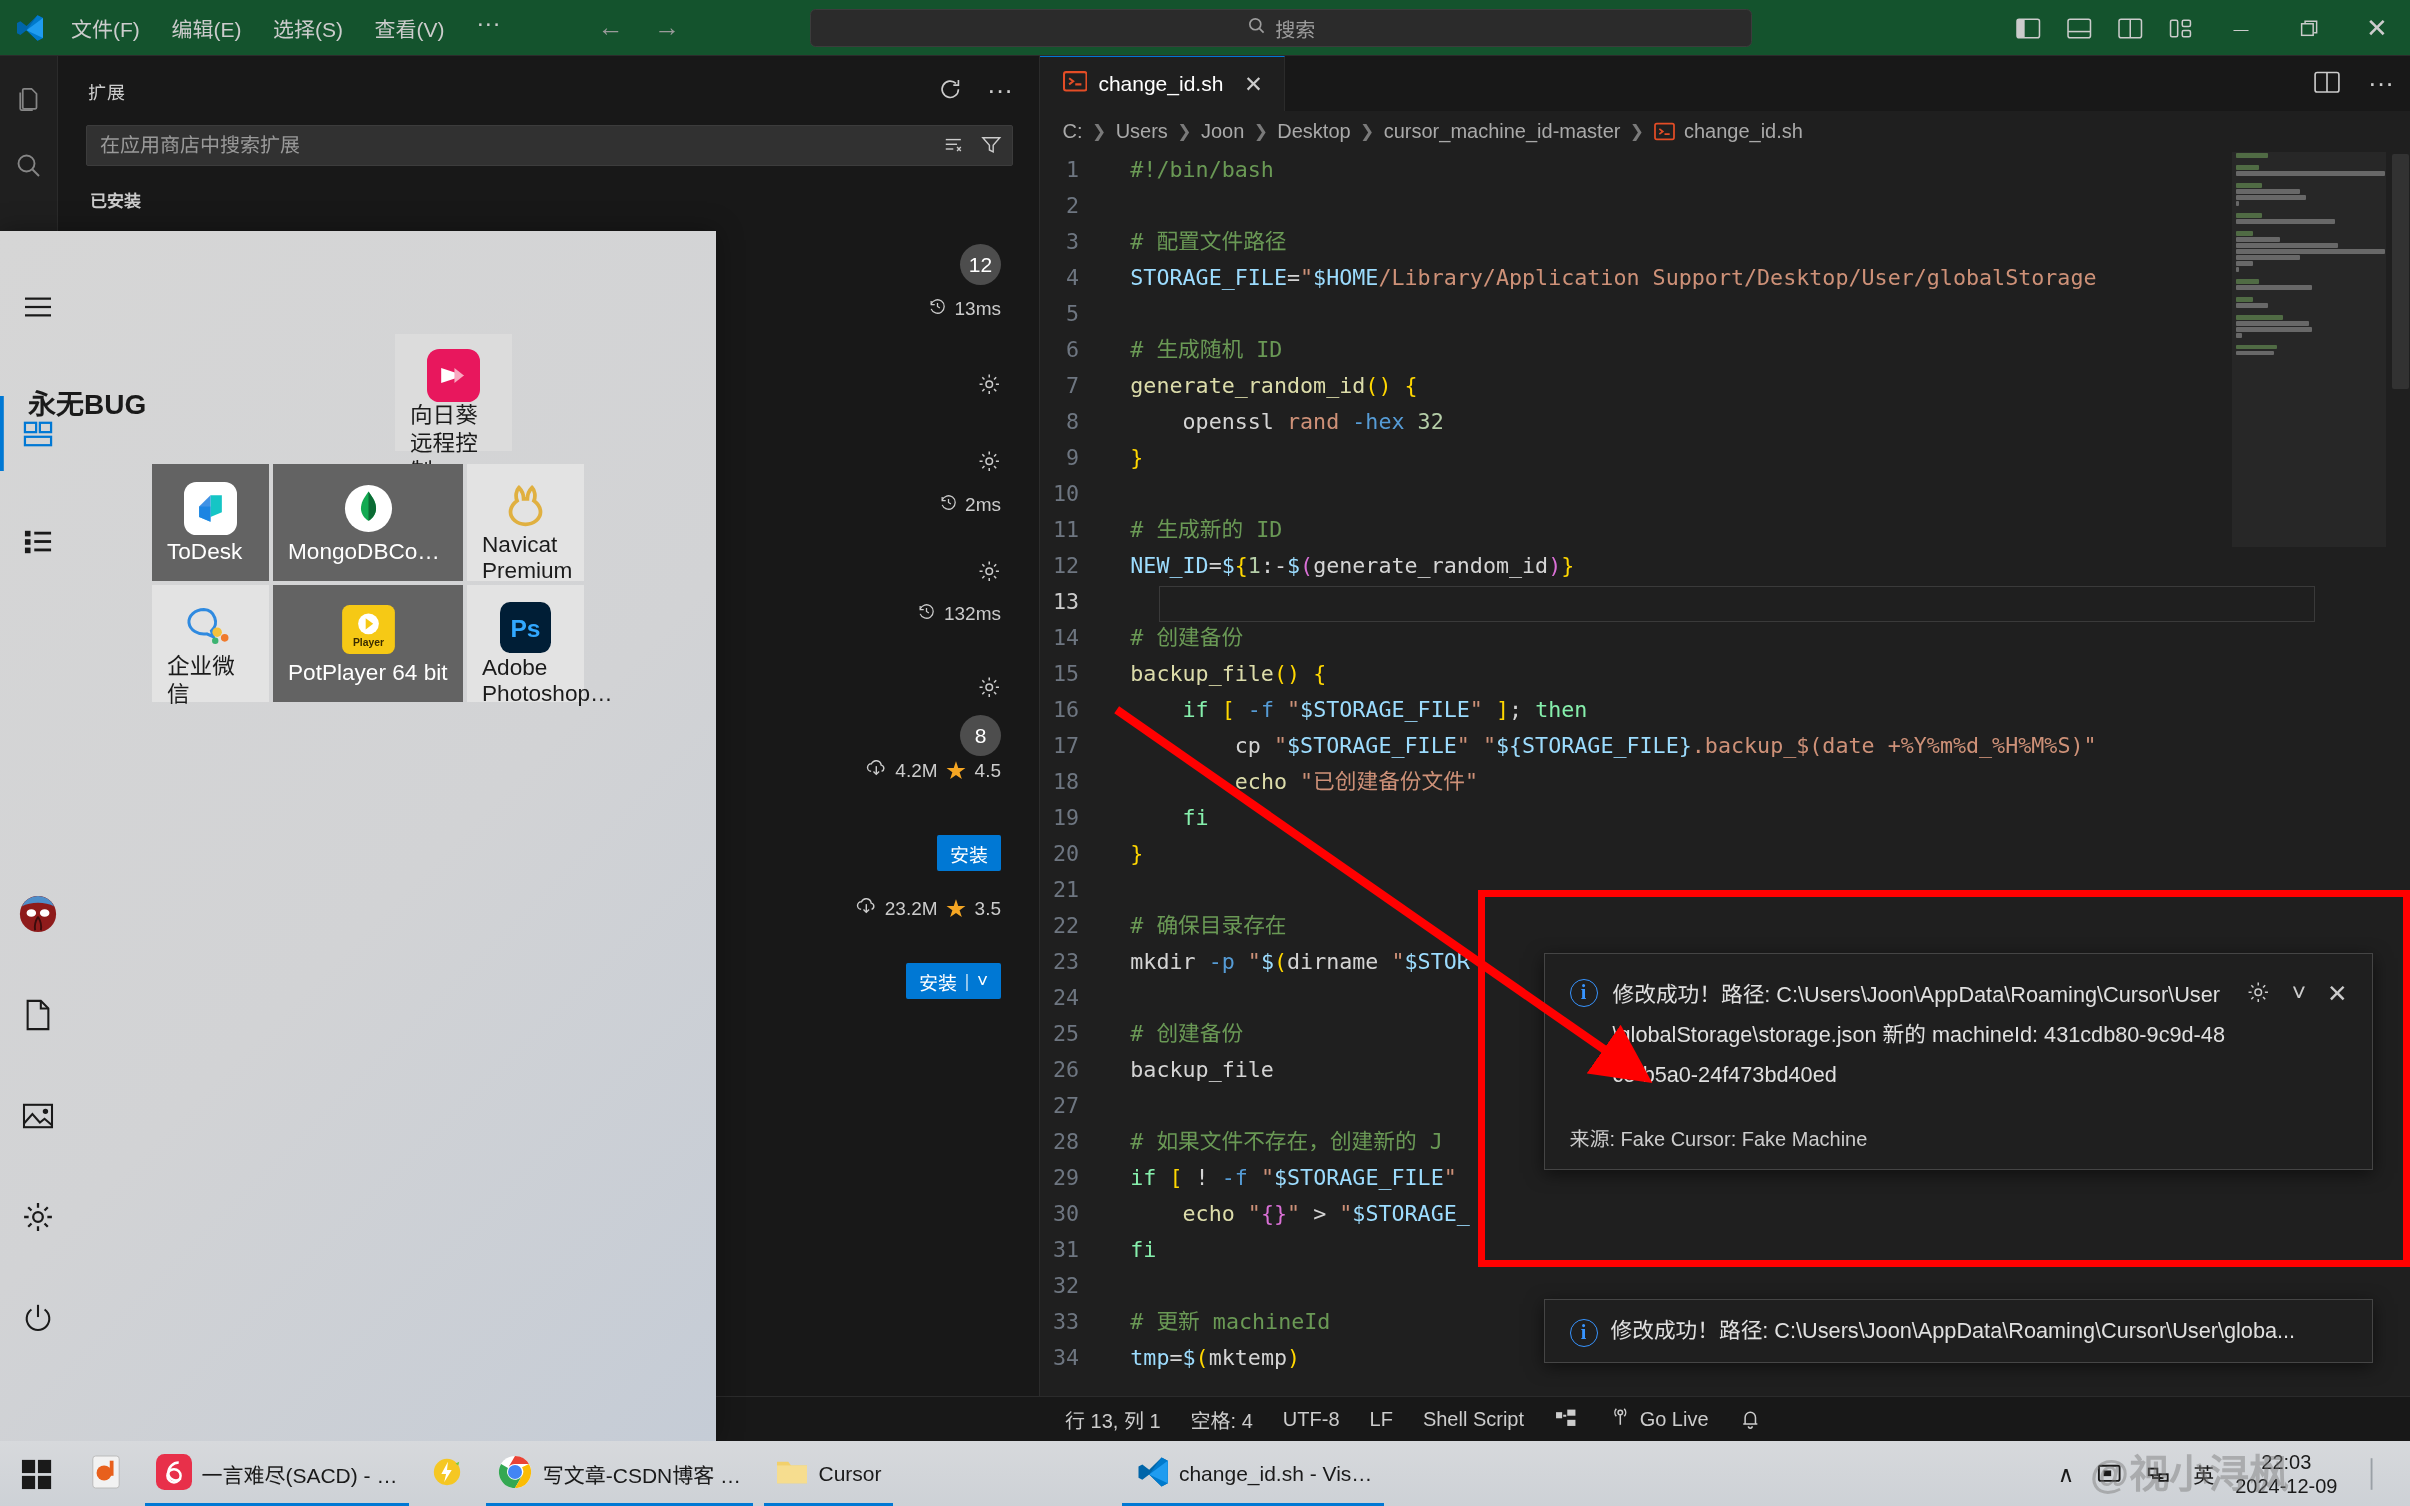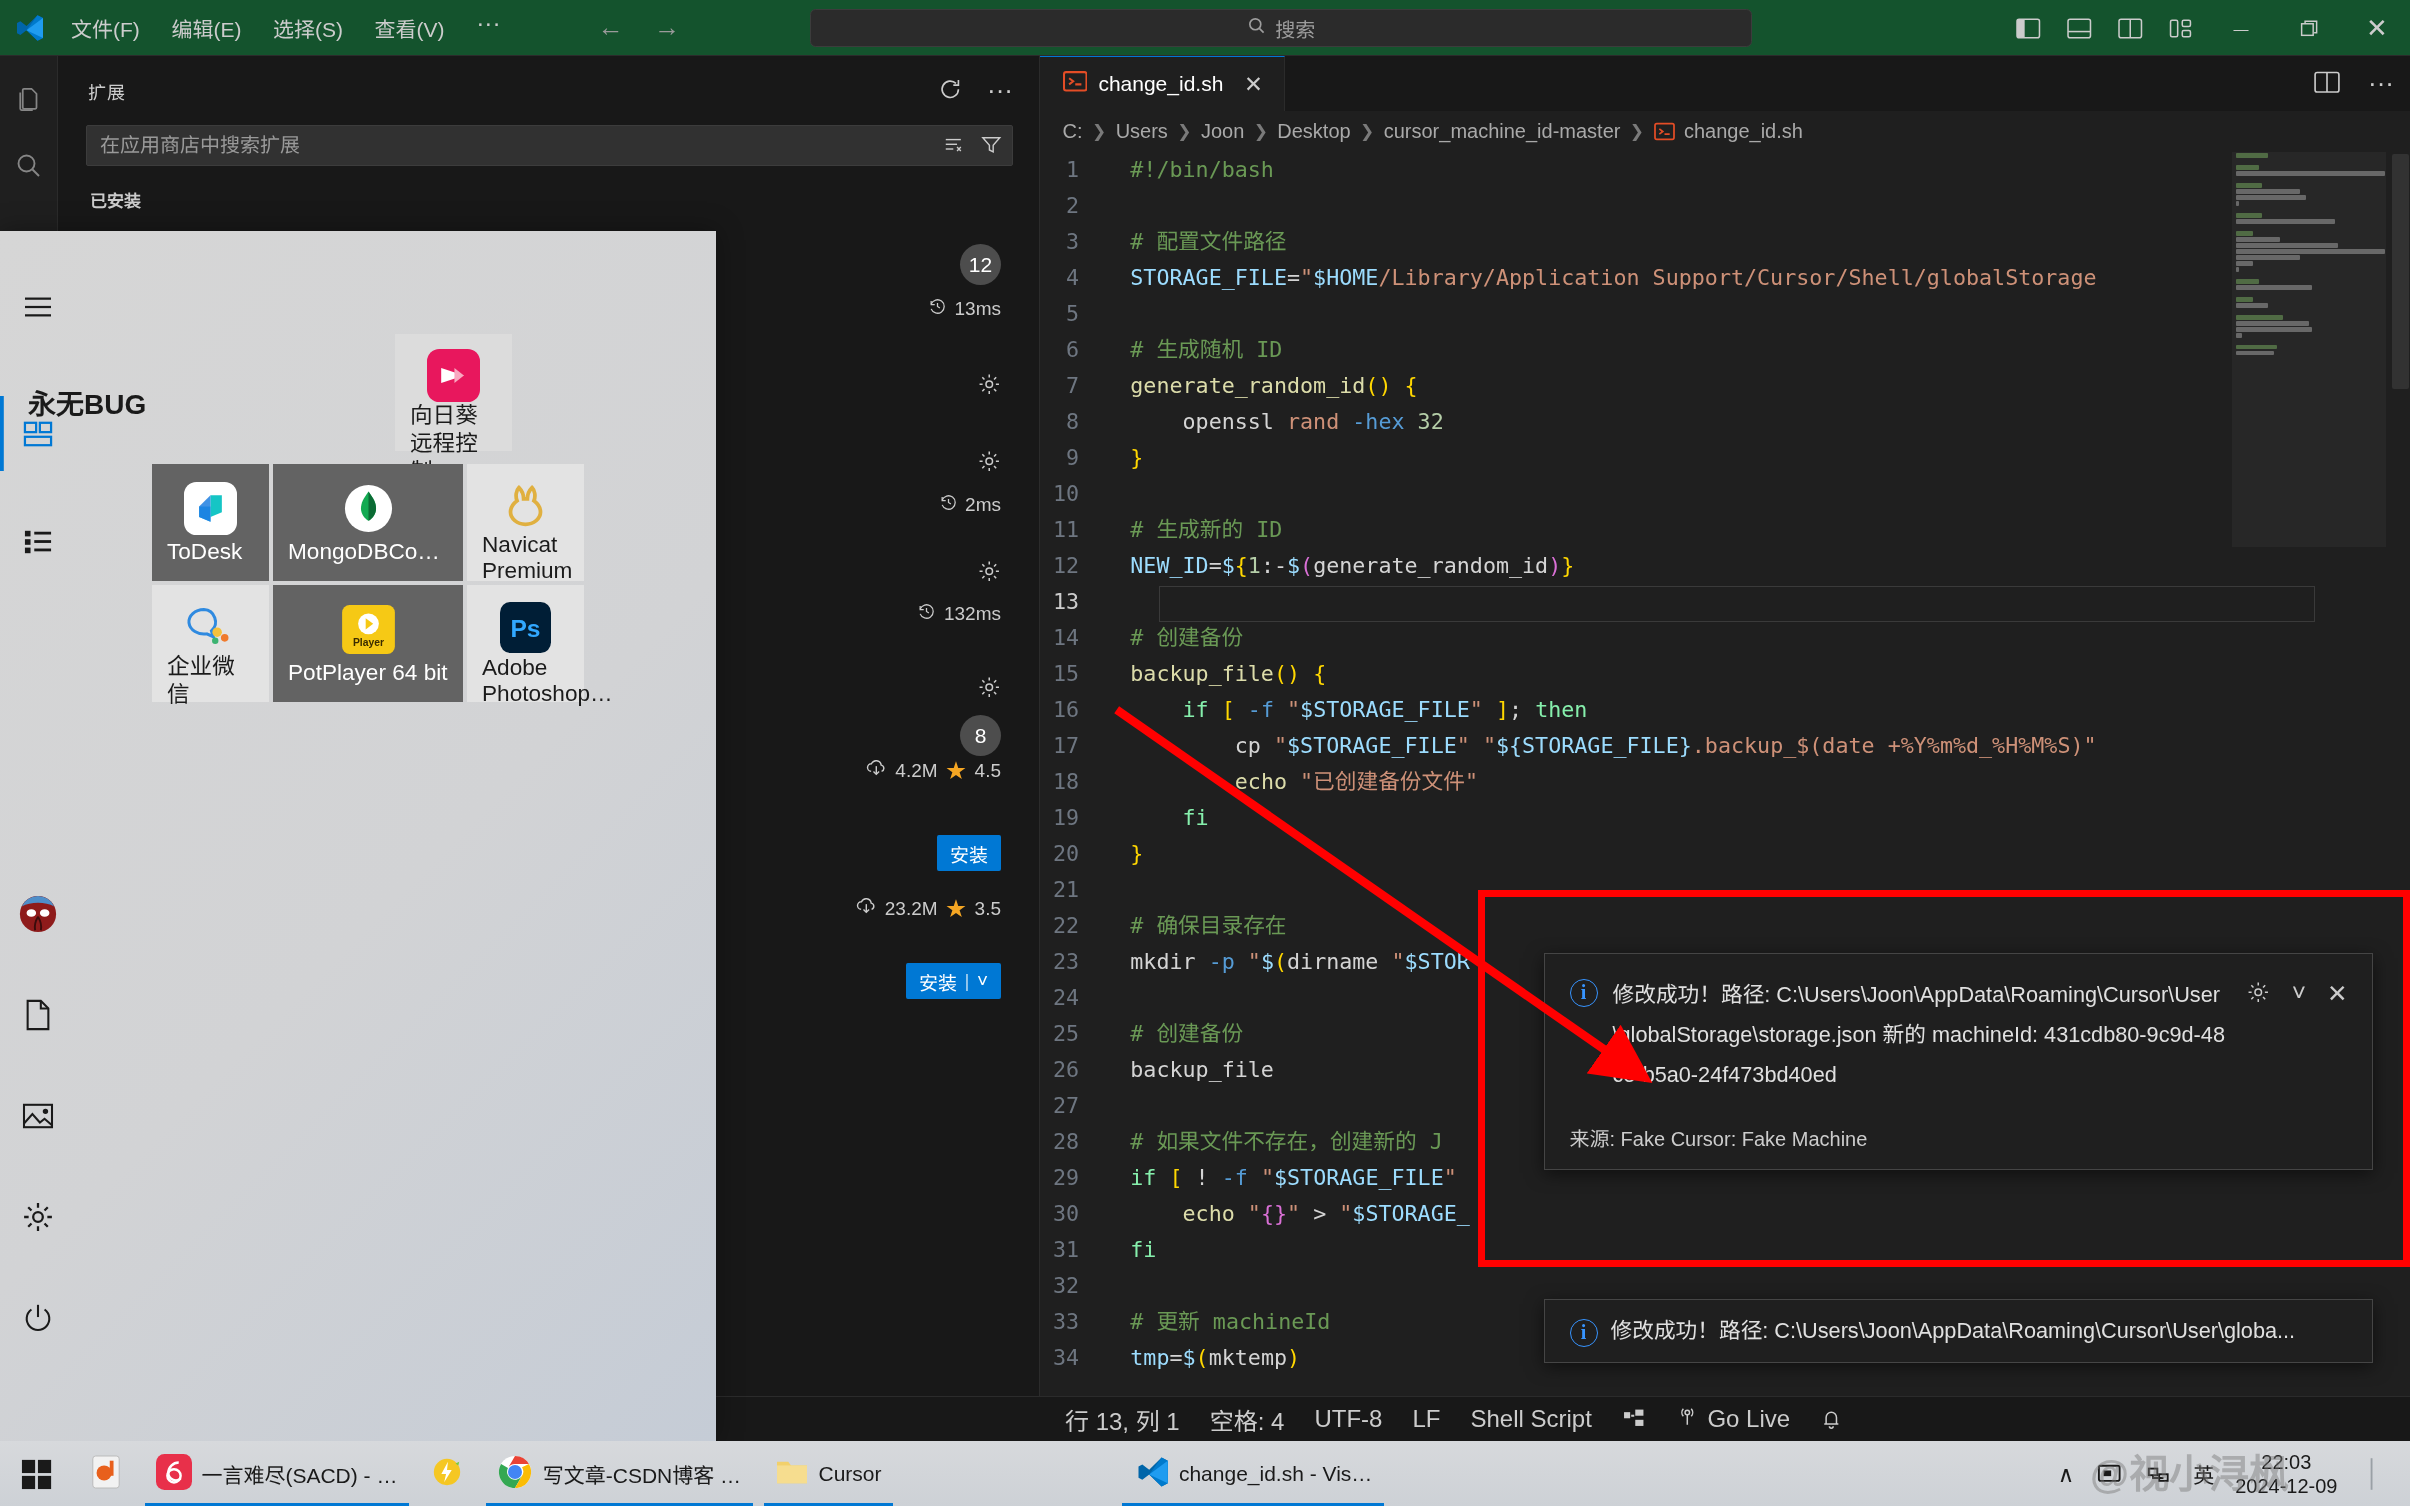--- a/index.html
+++ b/index.html
@@ -156,21 +156,21 @@
 
   .red-highlight {
     position: absolute; left: 1478px; top: 890px; width: 932px; height: 377px;
     border: 7.5px solid #ff0000; pointer-events: none;
   }
   .red-arrow { position: absolute; left: 1111px; top: 706px; width: 584px; height: 405px; pointer-events: none; }
 
   
   .statusbar {
     position: absolute; left: 0; right: 0; bottom: 0; height: 45px;
-    background: #181818; display: flex; align-items: center; color: #cccccc; font-size: 24px;
+    background: #181818; display: flex; align-items: center; color: #cccccc; font-size: 20px;
     border-top: 0.9px solid #2b2b2b;
   }
   .sb-left { display: flex; align-items: center; }
   .sb-item { padding: 0 15px; display: flex; align-items: center; gap: 8.5px; white-space: nowrap; }
 
   
   .startmenu {
     position: absolute; left: 0; top: 231px; width: 716px; height: 1210px;
     background: linear-gradient(135deg, #d6d6d6 0%, #d2d3d5 55%, #c5ccd6 100%);
     box-shadow: 0 0 24.5px rgba(0,0,0,.35);
@@ -504,21 +504,21 @@
             </svg>
       </span>
       <span>change_id.sh</span>
     </div>
 
     <div class="code-wrap">
       <div class="code" id="code-lines">
             <div class="cline"><div class="lnum">1</div><div class="ctext"><span class="c-comment">#!/bin/bash</span></div></div>
             <div class="cline"><div class="lnum">2</div><div class="ctext">&nbsp;</div></div>
             <div class="cline"><div class="lnum">3</div><div class="ctext"><span class="c-comment"># 配置文件路径</span></div></div>
-            <div class="cline"><div class="lnum">4</div><div class="ctext"><span class="c-var">STORAGE_FILE</span><span class="c-op">=</span><span class="c-str">"</span><span class="c-var">$HOME</span><span class="c-str">/Library/Application Support/Cursor/Shell/globalStorage</span></div></div>
+            <div class="cline"><div class="lnum">4</div><div class="ctext"><span class="c-var">STORAGE_FILE</span><span class="c-op">=</span><span class="c-str">"</span><span class="c-var">$HOME</span><span class="c-str">/Library/Application Support/Desktop/User/globalStorage</span></div></div>
             <div class="cline"><div class="lnum">5</div><div class="ctext">&nbsp;</div></div>
             <div class="cline"><div class="lnum">6</div><div class="ctext"><span class="c-comment"># 生成随机 ID</span></div></div>
             <div class="cline"><div class="lnum">7</div><div class="ctext"><span class="c-fn">generate_random_id</span><span class="c-brace-y">()</span> <span class="c-brace-y">{</span></div></div>
             <div class="cline"><div class="lnum">8</div><div class="ctext">    <span class="c-op">openssl</span> <span class="c-str">rand</span> <span class="c-kw2">-hex</span> <span class="c-num">32</span></div></div>
             <div class="cline"><div class="lnum">9</div><div class="ctext"><span class="c-brace-y">}</span></div></div>
             <div class="cline"><div class="lnum">10</div><div class="ctext">&nbsp;</div></div>
             <div class="cline"><div class="lnum">11</div><div class="ctext"><span class="c-comment"># 生成新的 ID</span></div></div>
             <div class="cline"><div class="lnum">12</div><div class="ctext"><span class="c-var">NEW_ID</span><span class="c-op">=</span><span class="c-var">$</span><span class="c-brace-y">{</span><span class="c-num">1</span><span class="c-op">:-</span><span class="c-var">$</span><span class="c-brace-p">(</span><span class="c-op">generate_random_id</span><span class="c-brace-p">)</span><span class="c-brace-y">}</span></div></div>
             <div class="cline current"><div class="lnum">13</div><div class="ctext">&nbsp;</div></div>
             <div class="cline"><div class="lnum">14</div><div class="ctext"><span class="c-comment"># 创建备份</span></div></div>

